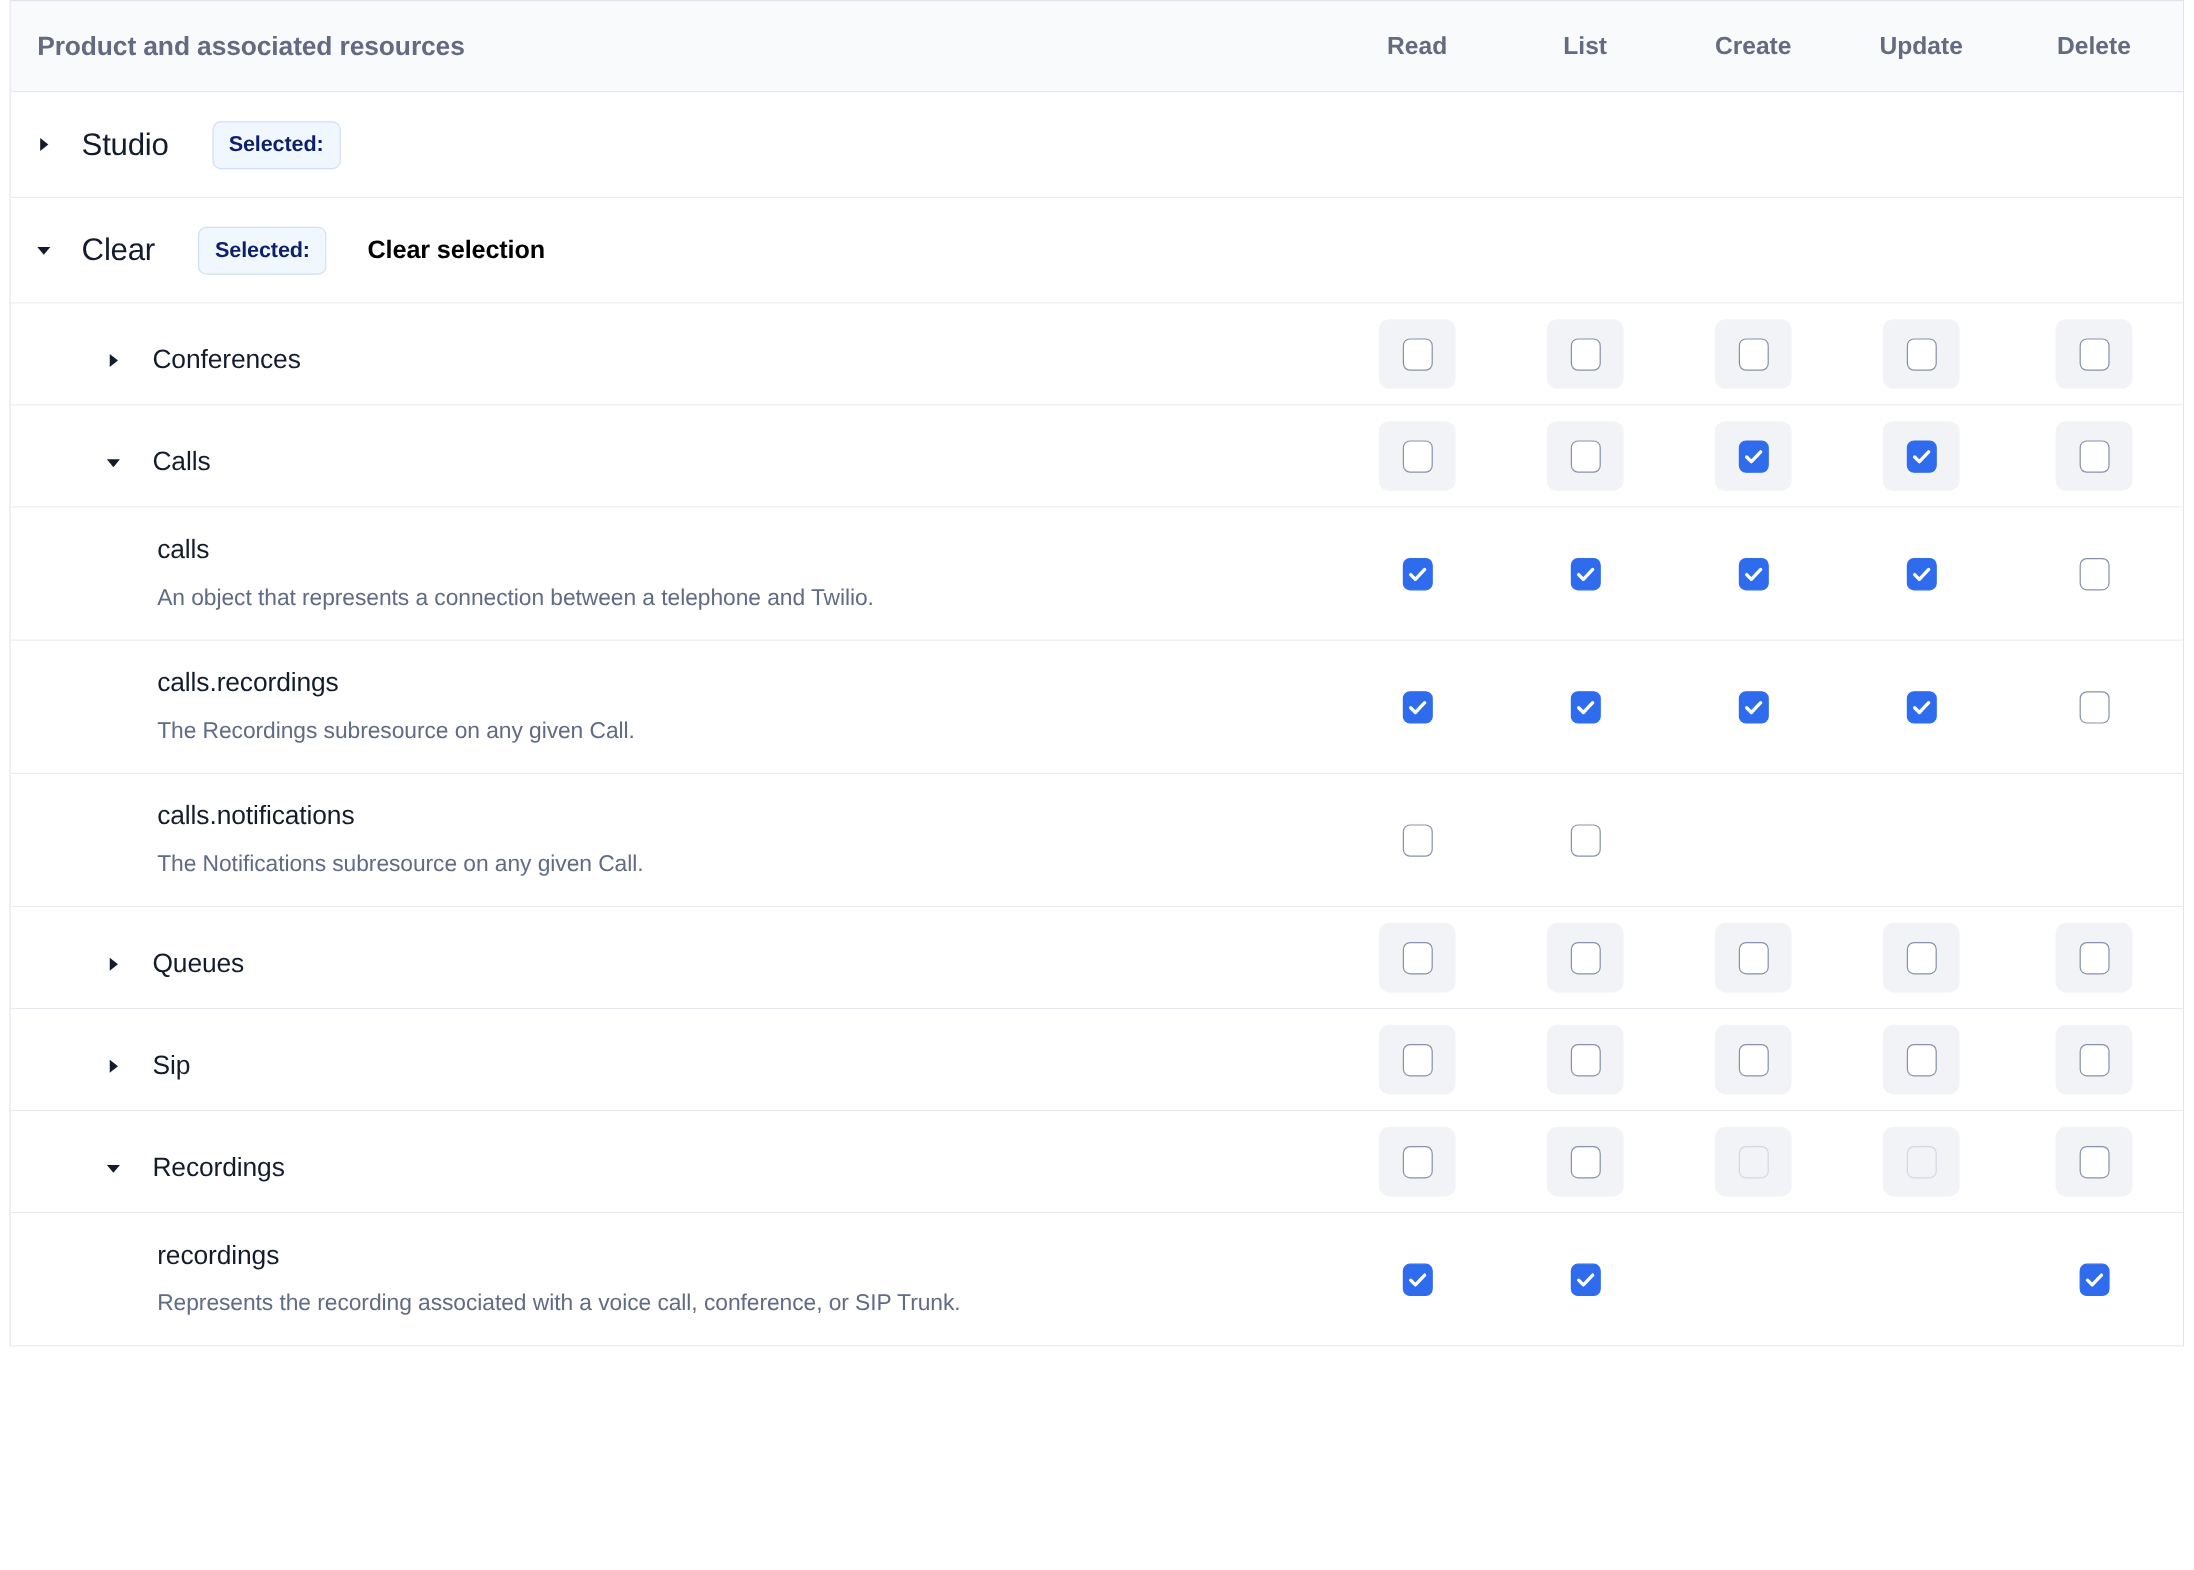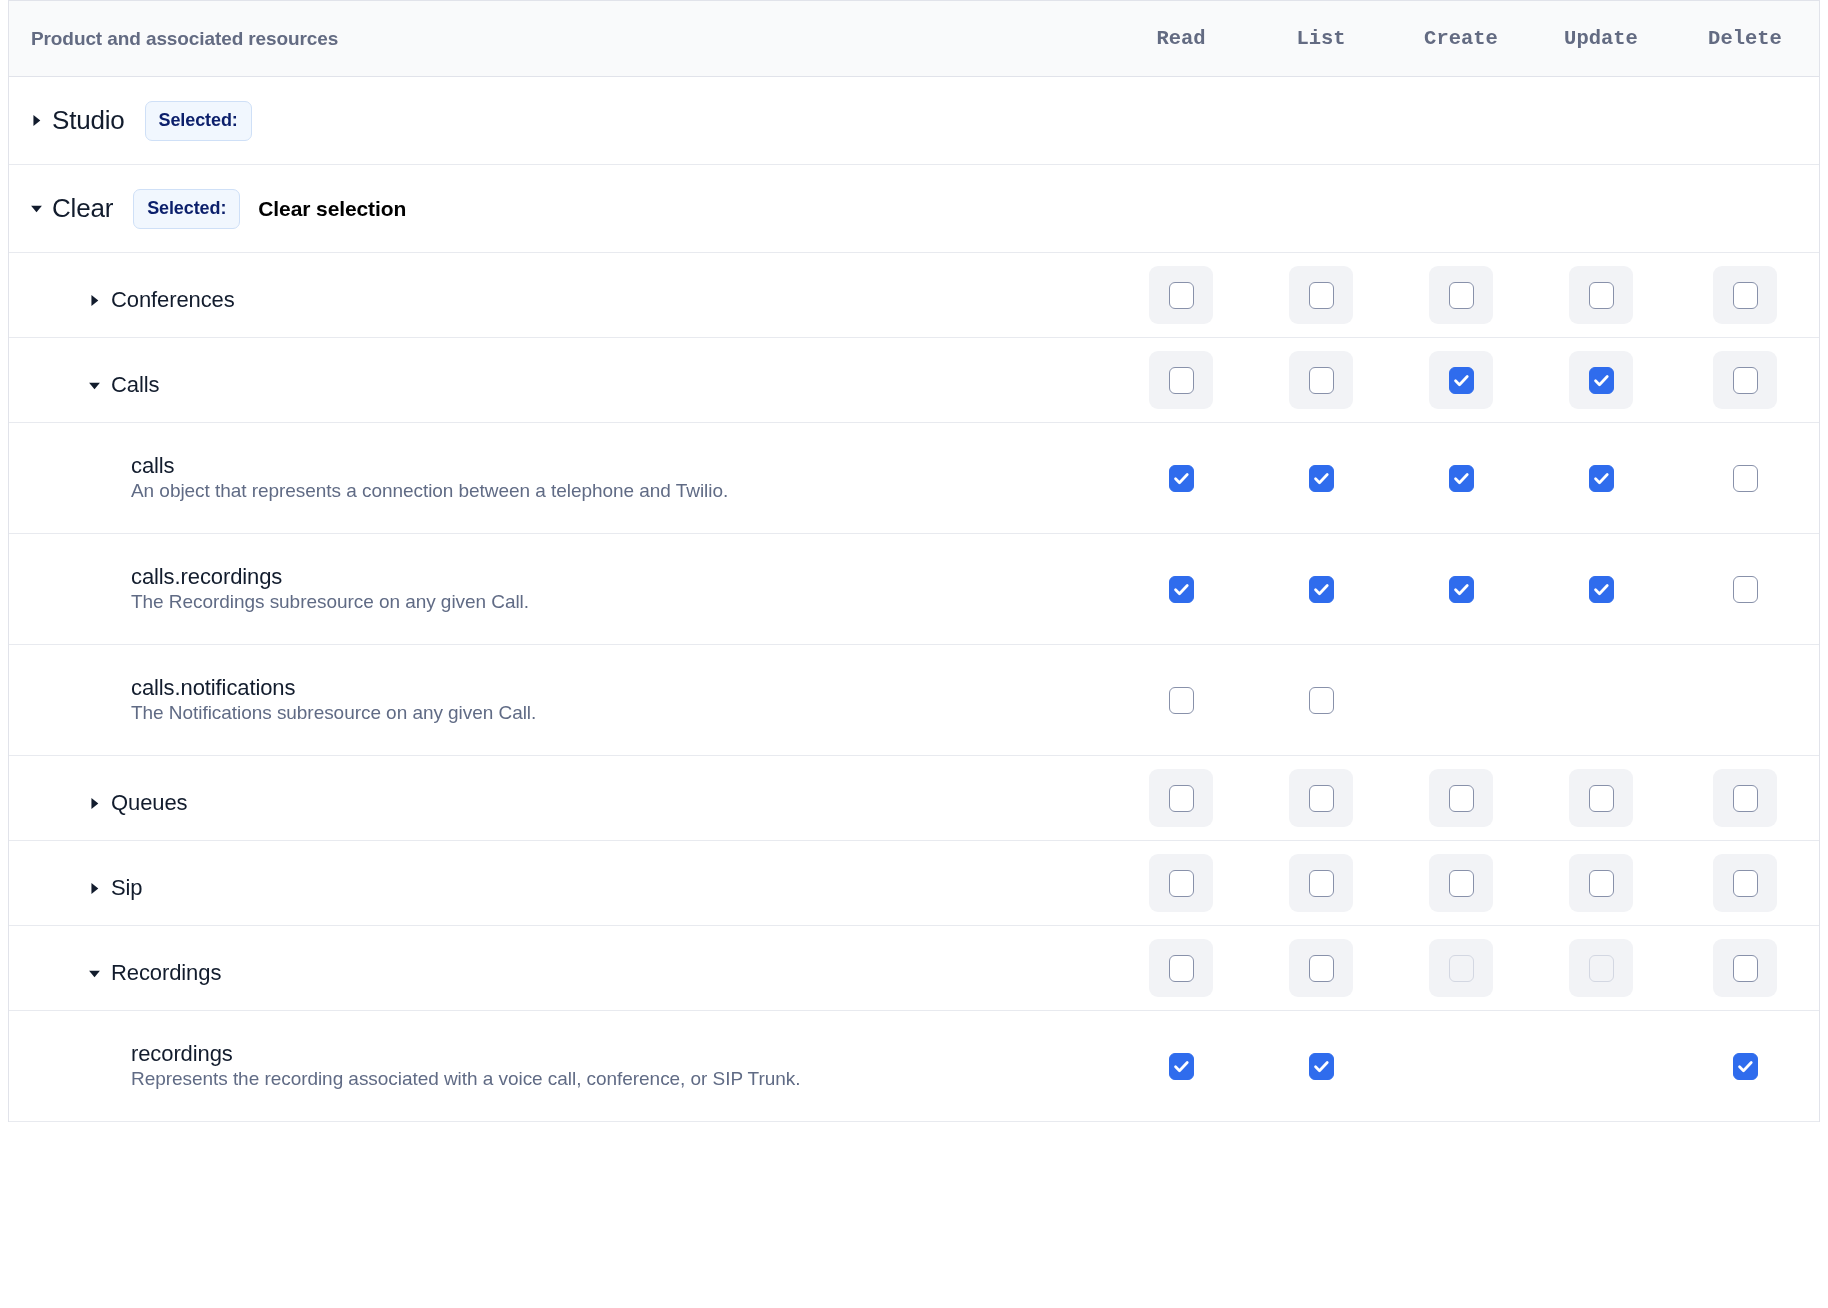--- a/index.html
+++ b/index.html
@@ -30,30 +30,29 @@
     display: flex;
     align-items: center;
     height: 77px;
     background: #f9fafb;
     border-top: 1px solid #e1e3ea;
     border-bottom: 1px solid #e1e3ea;
   }
   .head-title {
     flex: 0 0 auto;
     padding-left: 22px;
-    font-size: 19px;
+    font-size: 22px;
     font-weight: 700;
     color: #636b82;
     letter-spacing: -0.1px;
   }
   .head-cols {
     margin-left: auto;
     display: flex;
     align-items: center;
-    font-family: Liberation Mono, monospace;
   }
   .head-col {
     width: 140px;
     text-align: center;
     font-size: 20.5px;
     font-weight: 700;
     color: #636b82;
   }
   .head-col.last { width: 148px; }
 
@@ -63,20 +62,21 @@
     align-items: center;
     border-bottom: 1px solid #e8eaef;
     min-height: 85px;
     background: #fff;
   }
   .row-label {
     flex: 1 1 auto;
     display: flex;
     align-items: center;
     min-width: 0;
+    gap: 16px;
   }
   .row-cells {
     flex: 0 0 auto;
     display: flex;
     align-items: center;
   }
   .cell {
     width: 140px;
     display: flex;
     align-items: center;

